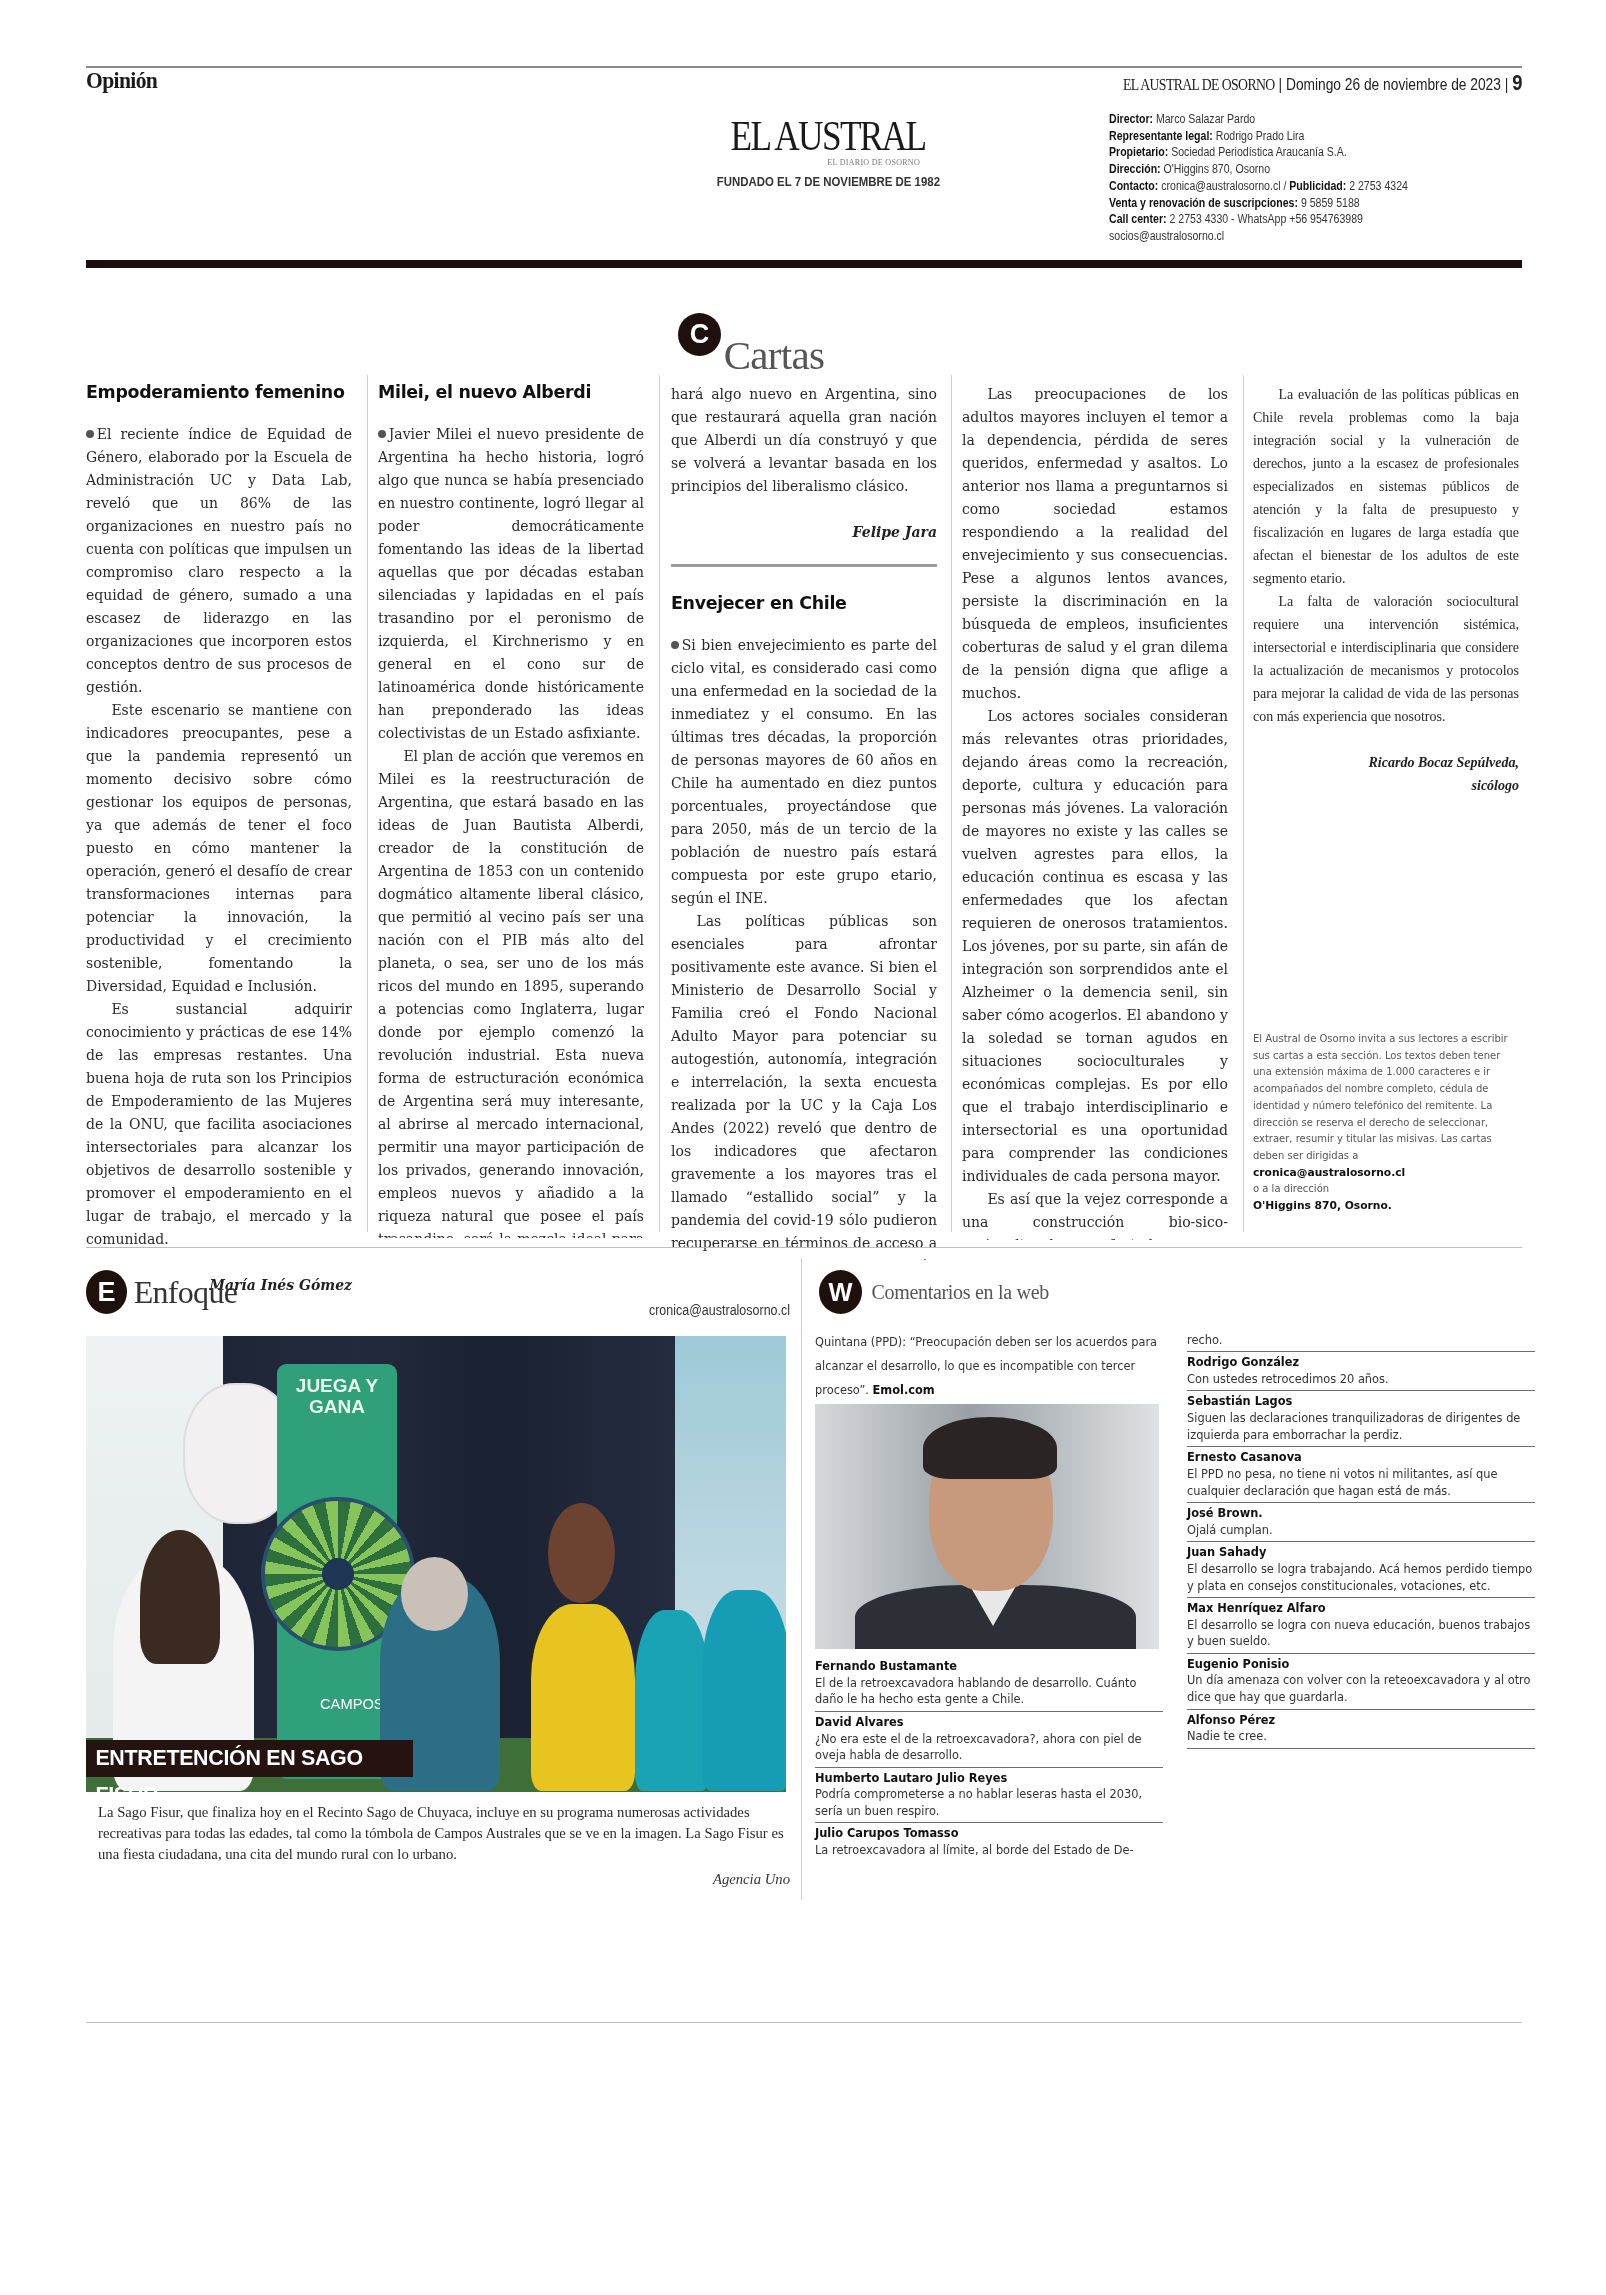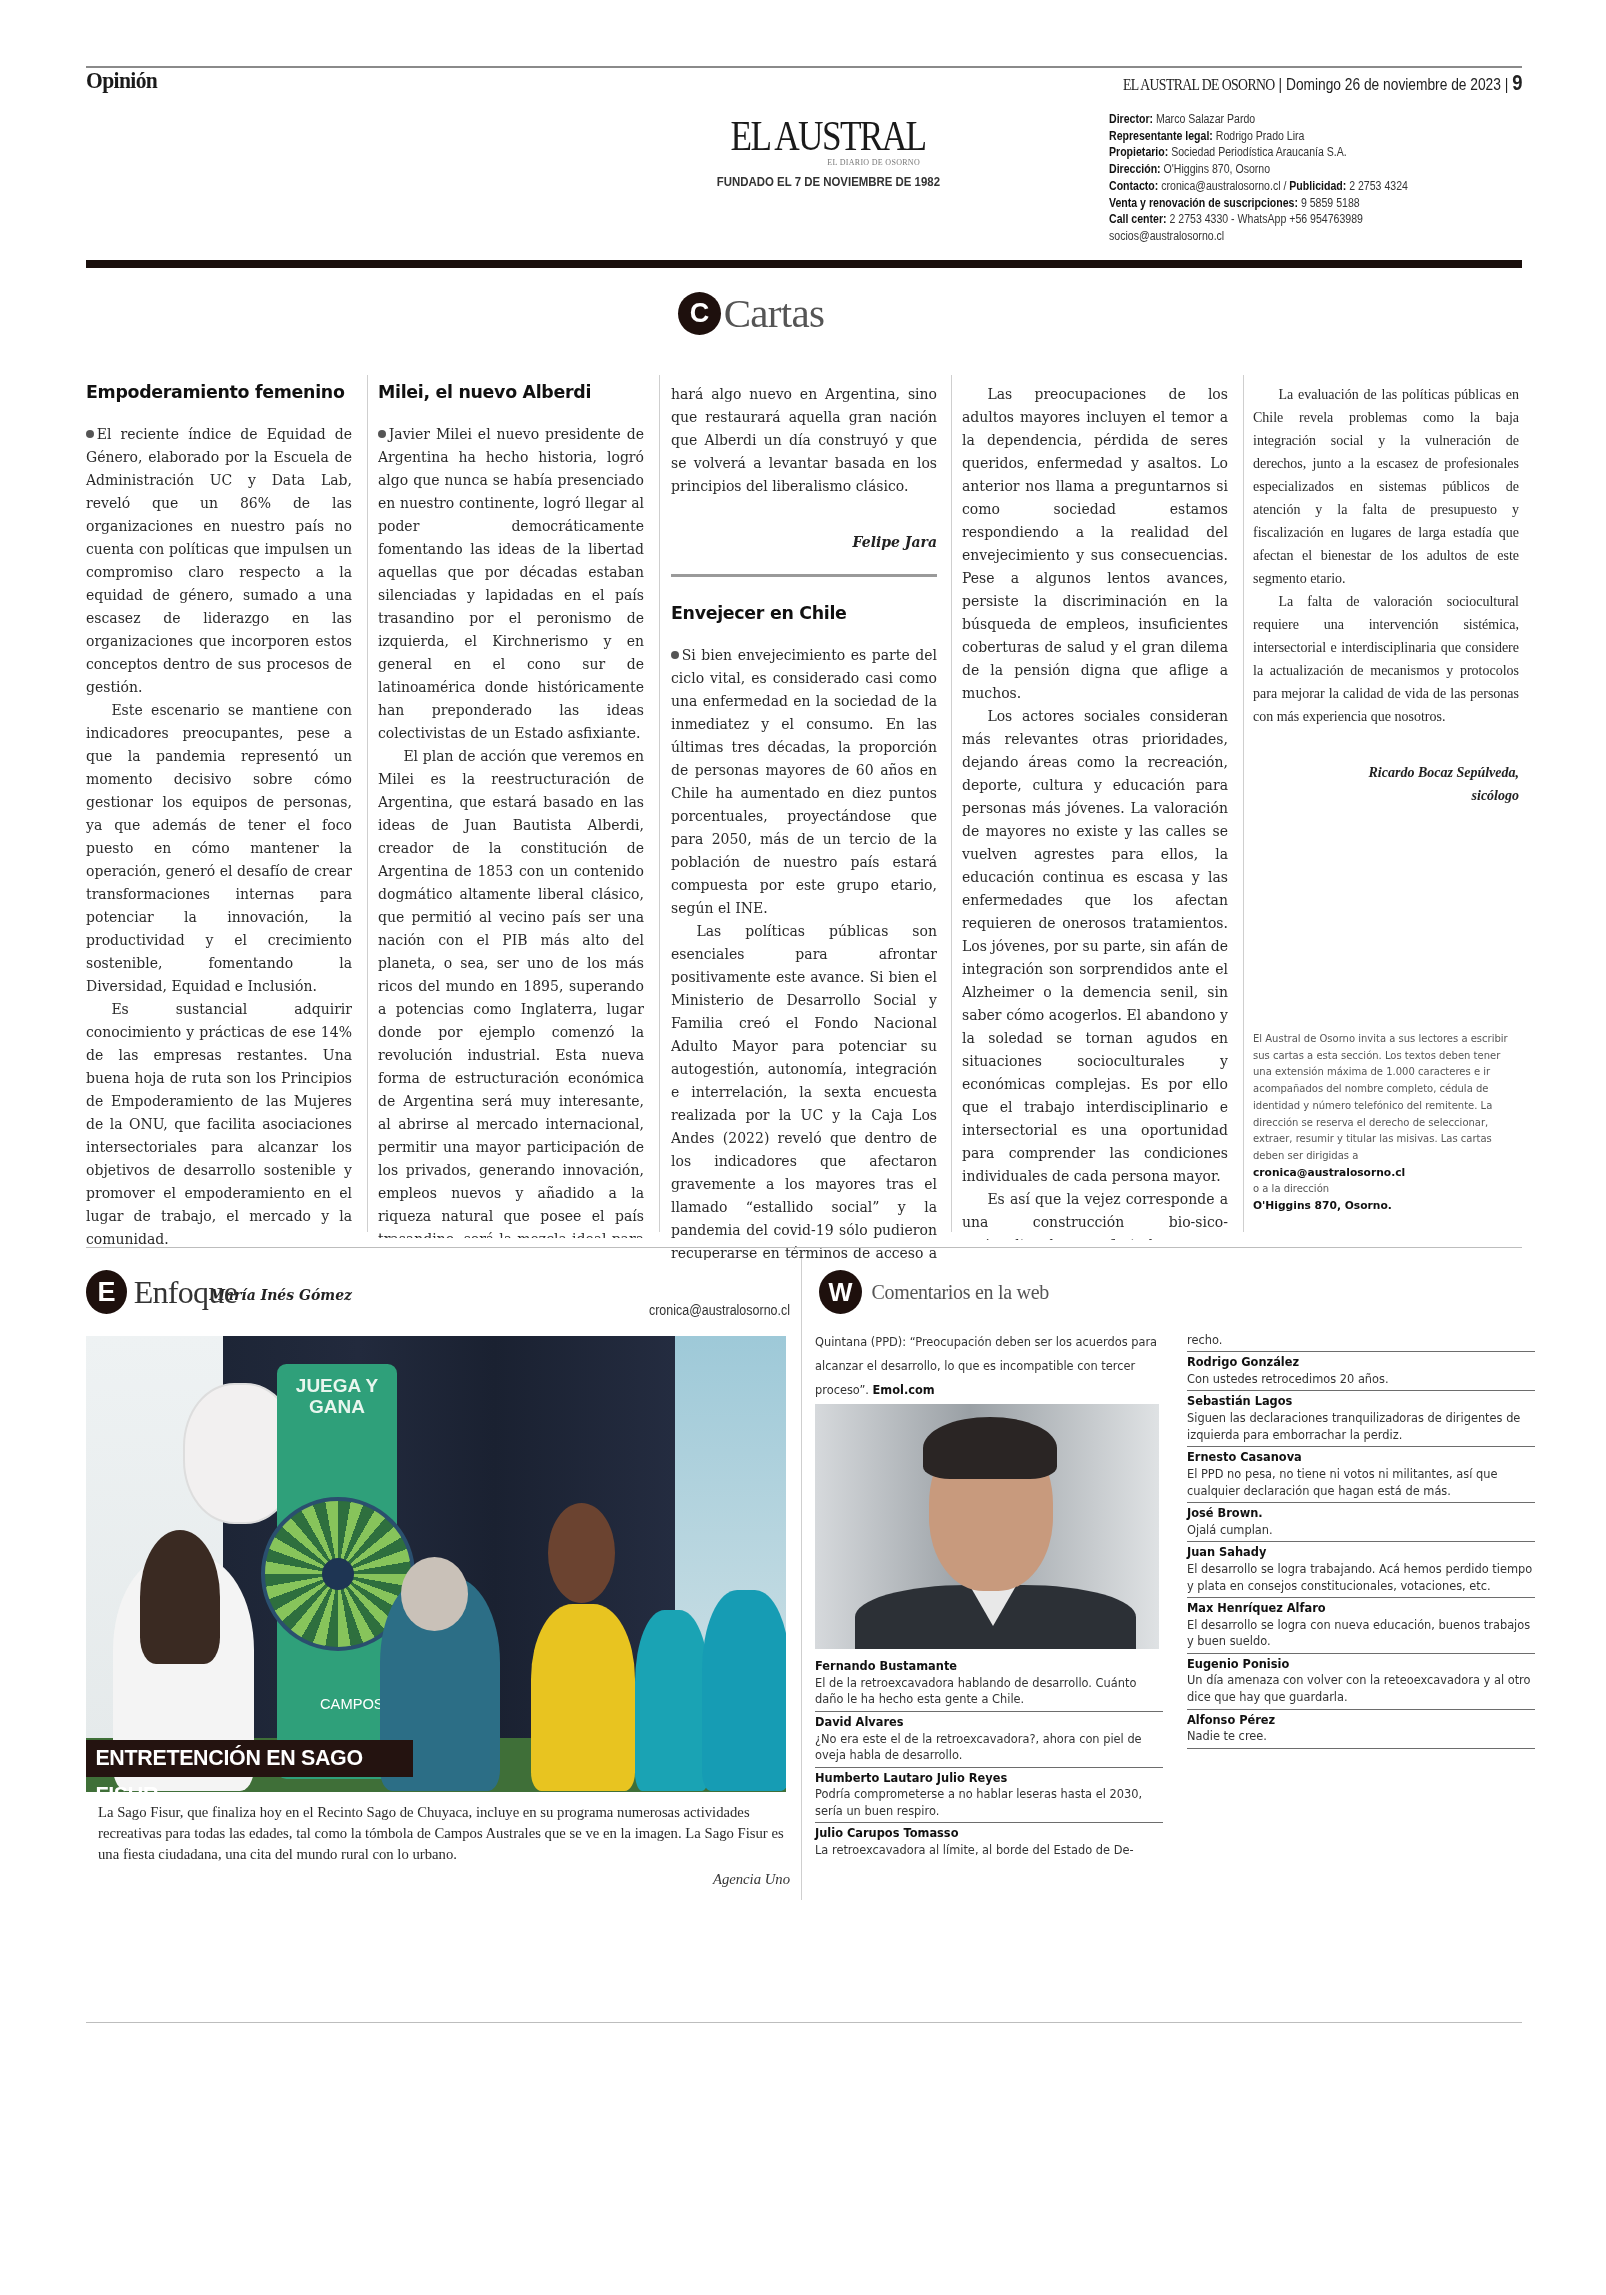--- a/index.html
+++ b/index.html
@@ -22,29 +22,29 @@
 
   .staff { left: 1109px; top: 111px; font-family: "Liberation Sans", sans-serif; font-size: 12px; line-height: 16.7px; color: #333; transform: scaleX(0.88); transform-origin: left; white-space: nowrap; }
   .staff b { color: #111; }
 
   .thick-rule { position: absolute; left: 86px; top: 260px; width: 1436px; height: 8px; background: #1a0f0c; }
 
   
   .badge { display: inline-flex; align-items: center; justify-content: center; border-radius: 50%; background: #1e100d; color: #fff; font-family: "Liberation Sans", sans-serif; font-weight: bold; }
   .cartas-head { left: 678px; top: 289px; display: flex; align-items: center; gap: 2.7px; }
   .cartas-head .badge { width: 43px; height: 43px; font-size: 27px; }
-  .cartas-head .label { font-family: "Liberation Serif", serif; font-size: 41px; color: #555; letter-spacing: -0.7px; }
+  .cartas-head .label { font-family: "Liberation Serif", serif; font-size: 41px; color: #555; letter-spacing: -0.7px; margin-top: 42px; }
 
   
   .col { position: absolute; top: 381px; width: 266px; font-family: "DejaVu Serif", serif; font-size: 14px; line-height: 23px; color: #2a2a2a; text-align: justify; hyphens: auto; }
   .col p { text-indent: 25.4px; }
   .col p.lead { text-indent: 0; }
   .col .bullet { display: inline-block; width: 8px; height: 8px; border-radius: 50%; background: #555; margin-right: 2.7px; vertical-align: 1.3px; }
   .col h2 { font-family: "DejaVu Sans", sans-serif; font-size: 17.4px; font-weight: bold; color: #111; margin-bottom: 19px; text-align: left; letter-spacing: -0.3px; }
-  .col .sign { text-align: right; font-style: italic; font-weight: bold; font-size: 14px; margin-top: 33px; color: #222; }
+  .col .sign { text-align: right; font-style: italic; font-weight: bold; font-size: 14px; margin-top: 23px; color: #222; }
   .col .divider { height: 2.7px; background: #9a9a9a; margin: 20px 0 25.4px; }
   .vrule { position: absolute; width: 0.7px; background: #cfcfcf; }
 
   .notice { left: 1253px; top: 1031px; width: 268px; font-family: "DejaVu Sans", sans-serif; font-size: 10px; line-height: 16.7px; color: #555; }
   .notice b { color: #111; font-size: 10.7px; }
 
   .mid-rule { position: absolute; left: 86px; top: 1247px; width: 1436px; height: 1.3px; background: #bdbdbd; }
 
   
   .enfoque-head { left: 86px; top: 1270px; display: flex; align-items: center; gap: 6.7px; }

